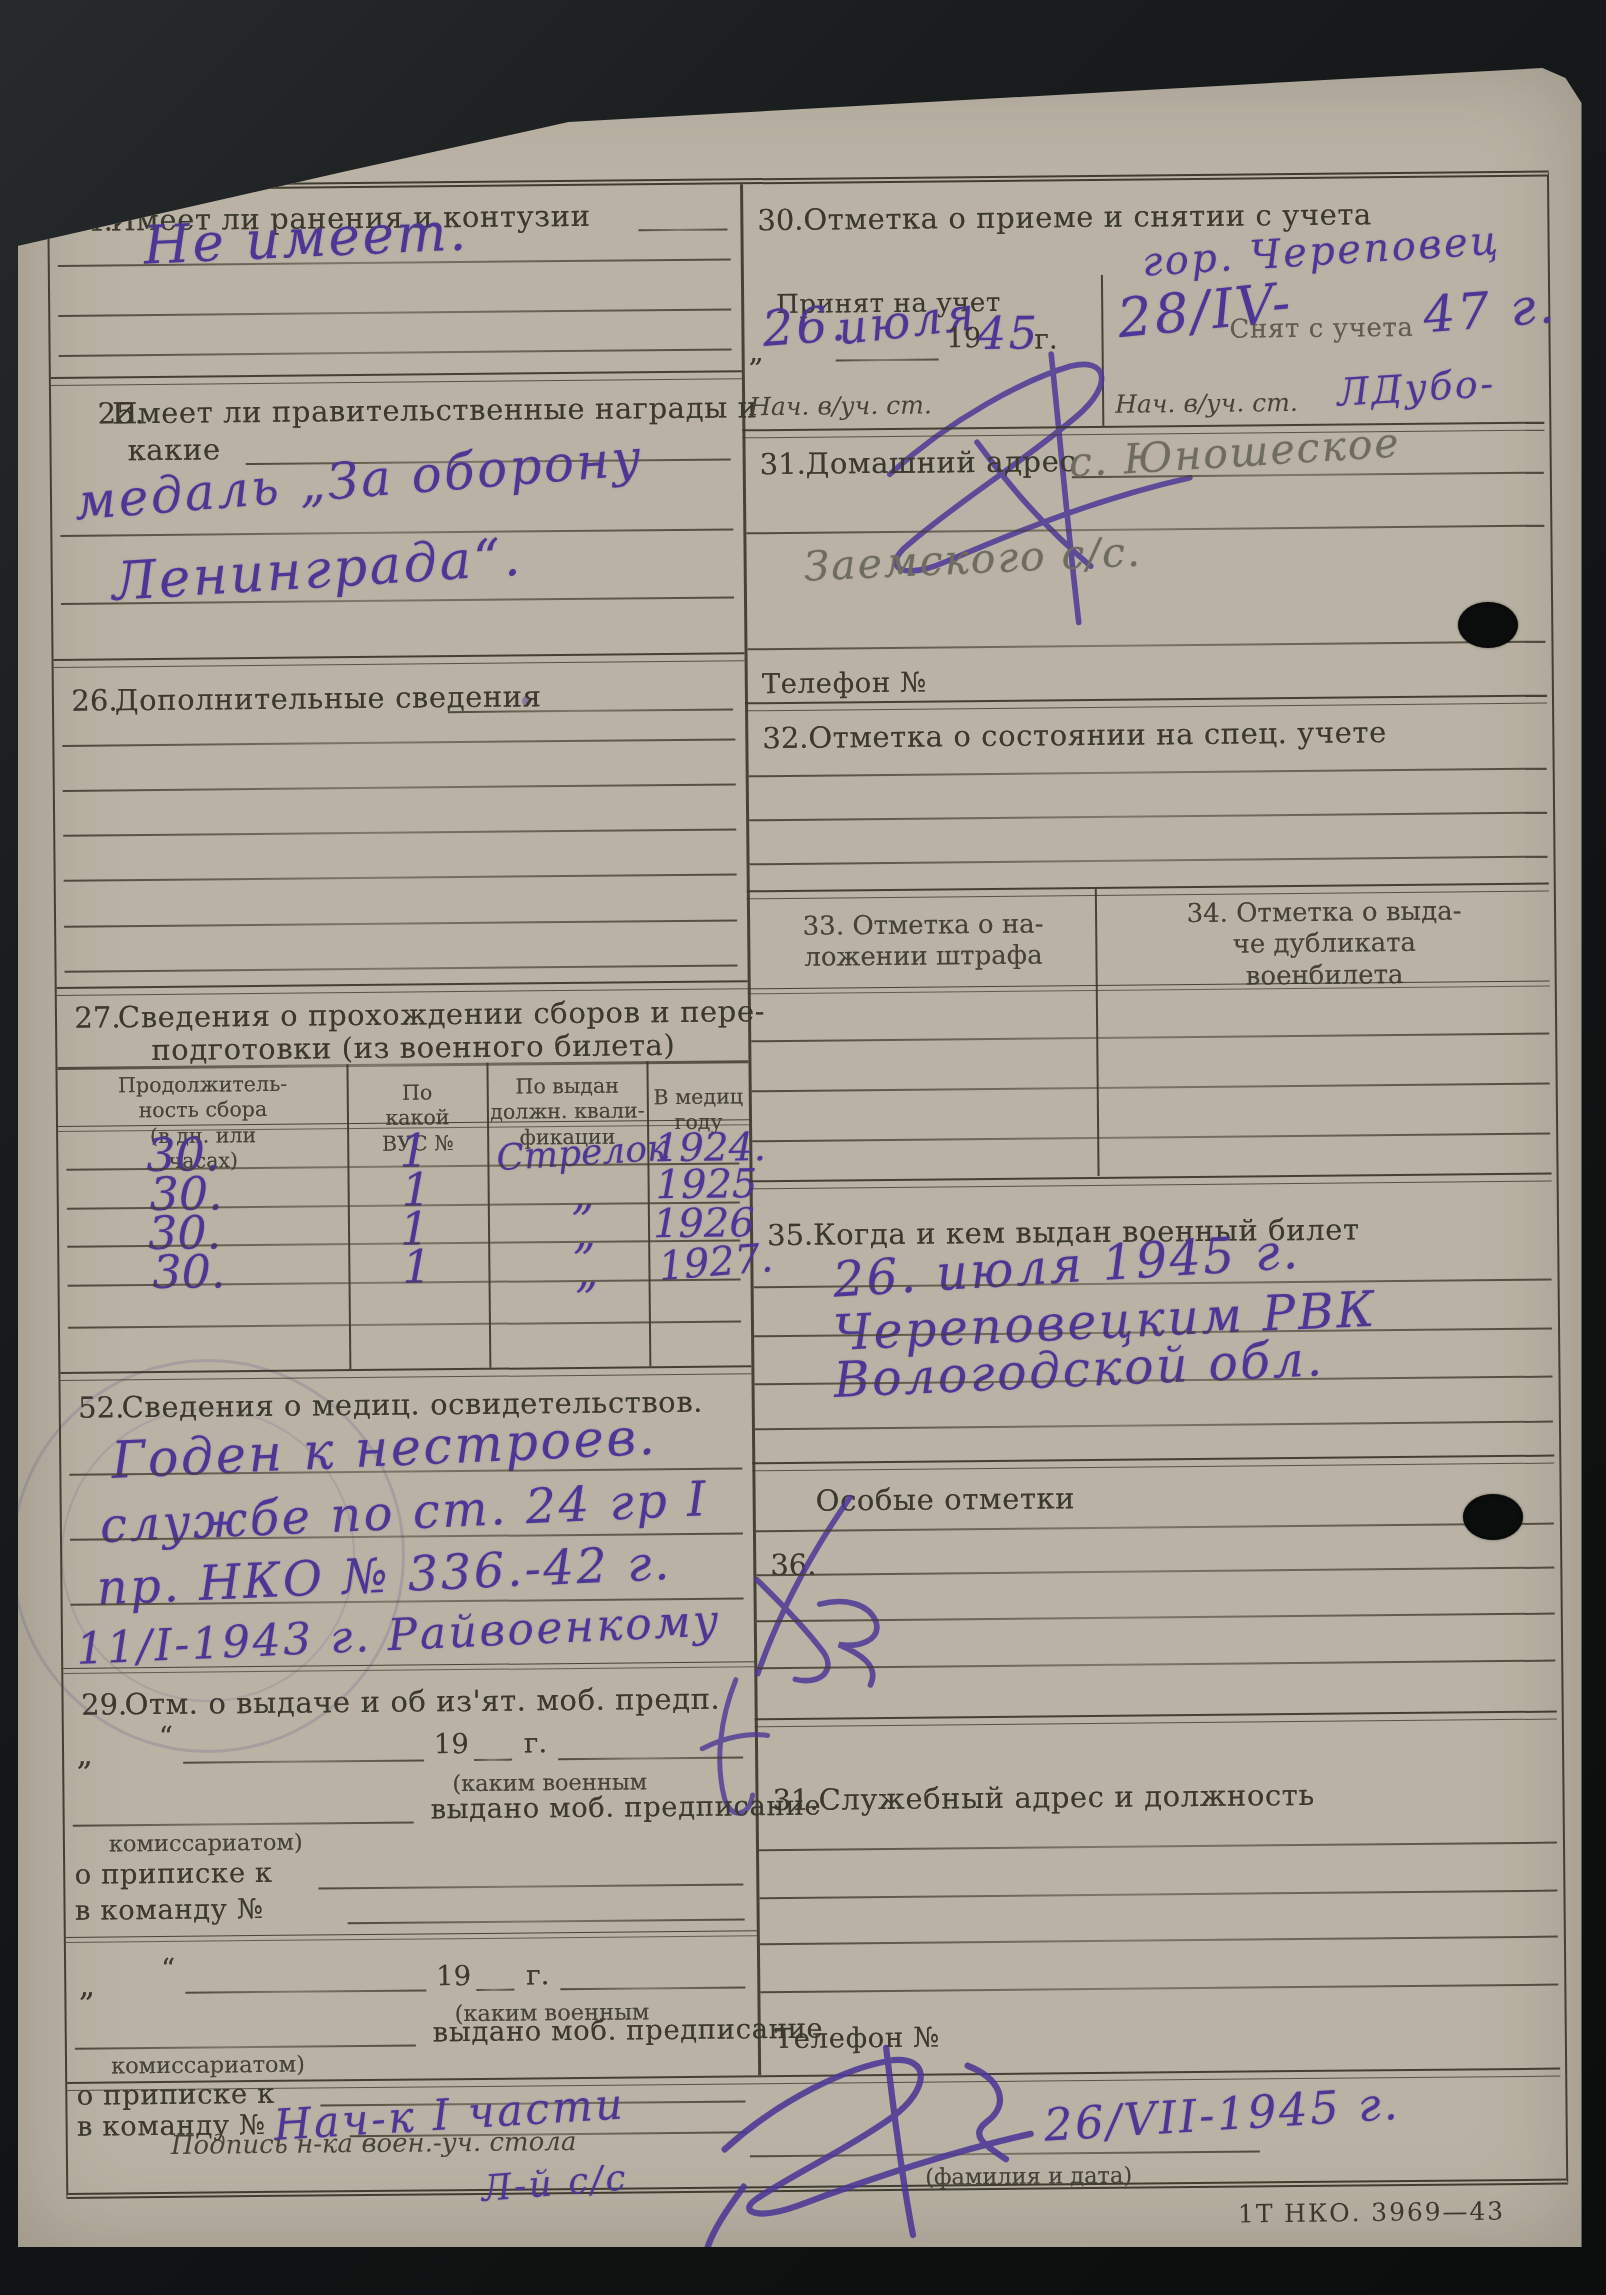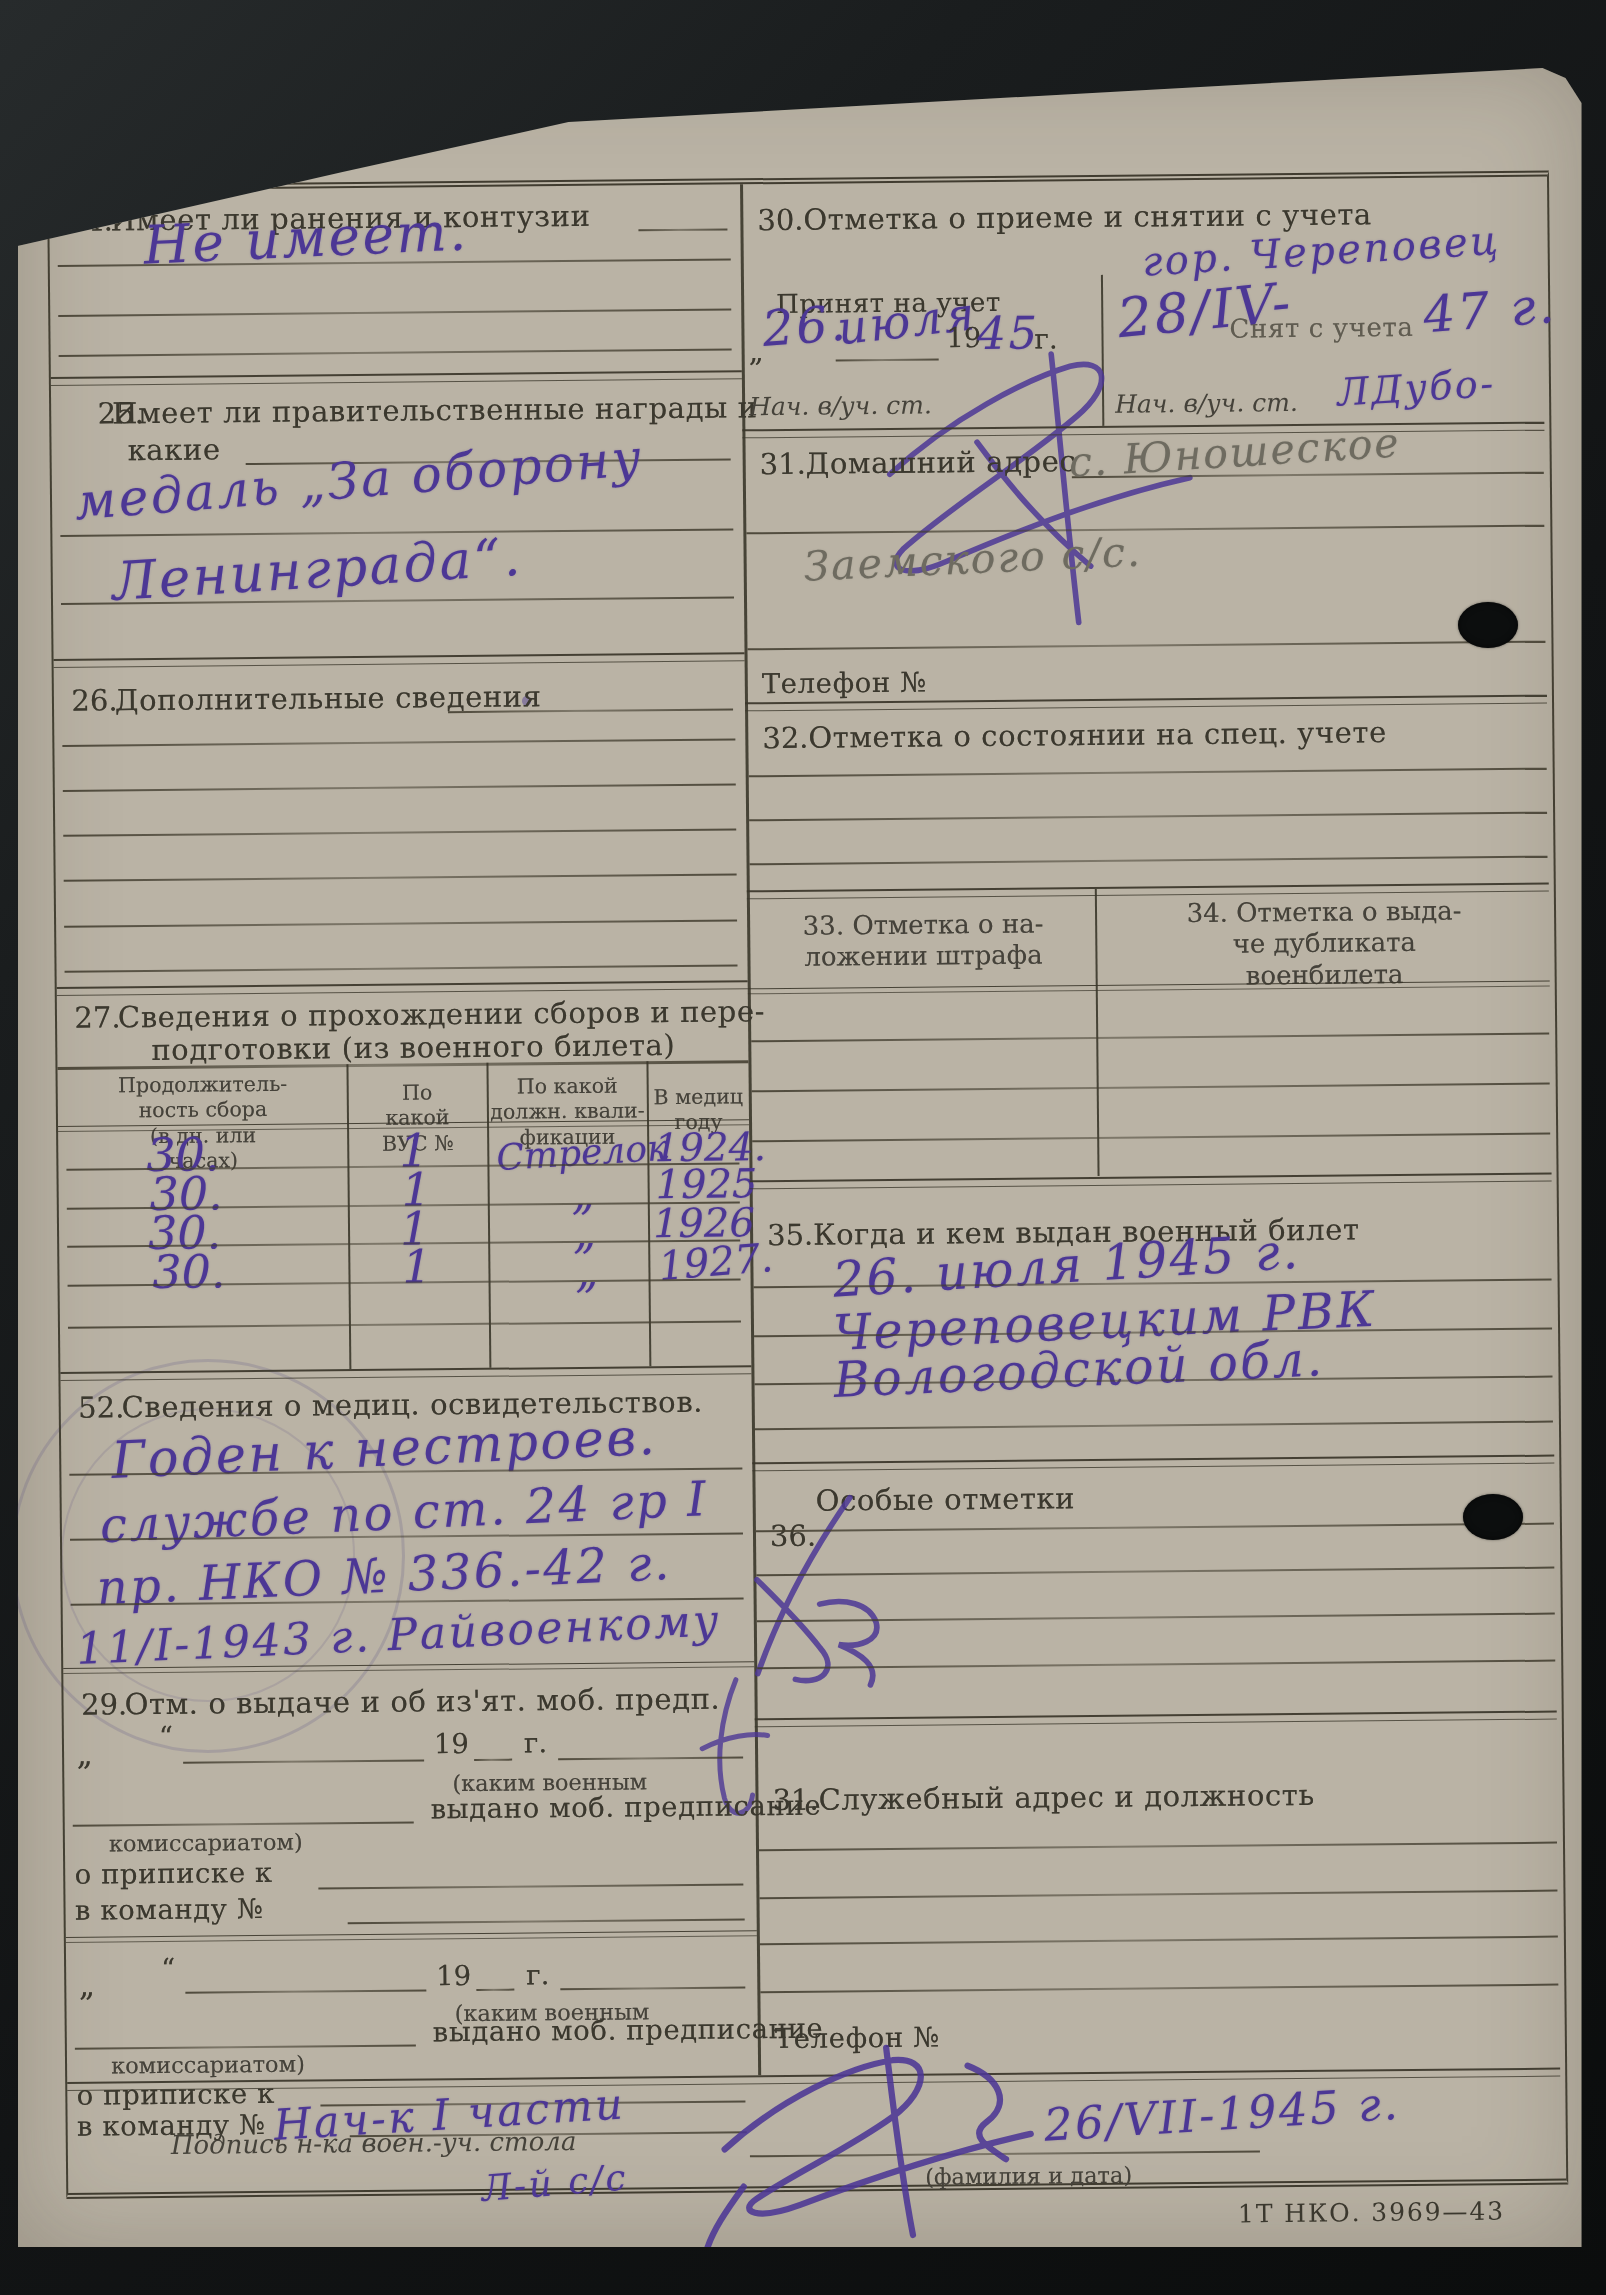--- a/index.html
+++ b/index.html
@@ -102,21 +102,21 @@
         <div>ность сбора</div>
       <div>(в дн. или</div>
         <div>часах)</div>
     </div>
     <div class="hdrbox" style="left:293px;top:893px;width:133px;">
       <div>По</div>
         <div>какой</div>
       <div>ВУС №</div>
     </div>
     <div class="hdrbox" style="left:432px;top:888px;width:155px;">
-      <div>По какой</div>
+      <div>По выдан</div>
         <div>должн. квали-</div>
       <div>фикации</div>
     </div>
     <div class="hdrbox" style="left:592px;top:900px;width:97px;font-size:21px;">
       <div>В медиц</div>
         <div>году</div>
     </div>
     <div class="sep2" style="left:0;top:935px;width:691px;"></div>
 
     <span class="tcell" style="left:88px;top:938px;font-size:46px;">30.</span>
@@ -252,21 +252,21 @@
     <span class="plabel" style="left:754px;top:1034px;">Когда и кем выдан военный билет</span>
     <span class="hw" style="left:773px;top:1056px;font-size:49px;transform:rotate(-3deg);">26. июля 1945 г.</span>
     <div class="rule" style="left:694px;top:1102px;width:798px;"></div>
     <span class="hw" style="left:773px;top:1112px;font-size:49px;transform:rotate(-2deg);">Череповецким РВК</span>
     <div class="rule" style="left:694px;top:1151px;width:798px;"></div>
     <span class="hw" style="left:773px;top:1160px;font-size:49px;transform:rotate(-2deg);">Вологодской обл.</span>
     <div class="rule" style="left:694px;top:1199px;width:798px;"></div>
     <div class="rule" style="left:694px;top:1244px;width:798px;"></div>
     <div class="sep" style="left:691px;top:1278px;width:802px;"></div>
 
-    <span class="pnum" style="left:708px;top:1335px;text-align:center;">36.</span>
+    <span class="pnum" style="left:708px;top:1364px;text-align:center;">36.</span>
     <span class="plabel" style="left:754px;top:1300px;">Особые отметки</span>
     <svg class="abs" style="left:682px;top:1308px;" width="175" height="225" viewBox="0 0 280 360">
       <path d="M170 10 C 120 80, 60 180, 20 290 M 20 140 C 50 170, 90 210, 120 250 C 150 285, 120 310, 80 300 M 120 180 C 160 170, 200 180, 210 210 C 218 240, 180 250, 150 245 C 185 260, 215 280, 200 310" fill="none" stroke="#4c3795" stroke-width="9" stroke-linecap="round" opacity=".85"></path>
     </svg>
     <div class="rule" style="left:694px;top:1346px;width:798px;"></div>
     <div class="rule" style="left:694px;top:1390px;width:798px;"></div>
     <div class="rule" style="left:694px;top:1436px;width:798px;"></div>
     <div class="rule" style="left:694px;top:1483px;width:798px;"></div>
     <div class="sep" style="left:691px;top:1534px;width:802px;"></div>
 

